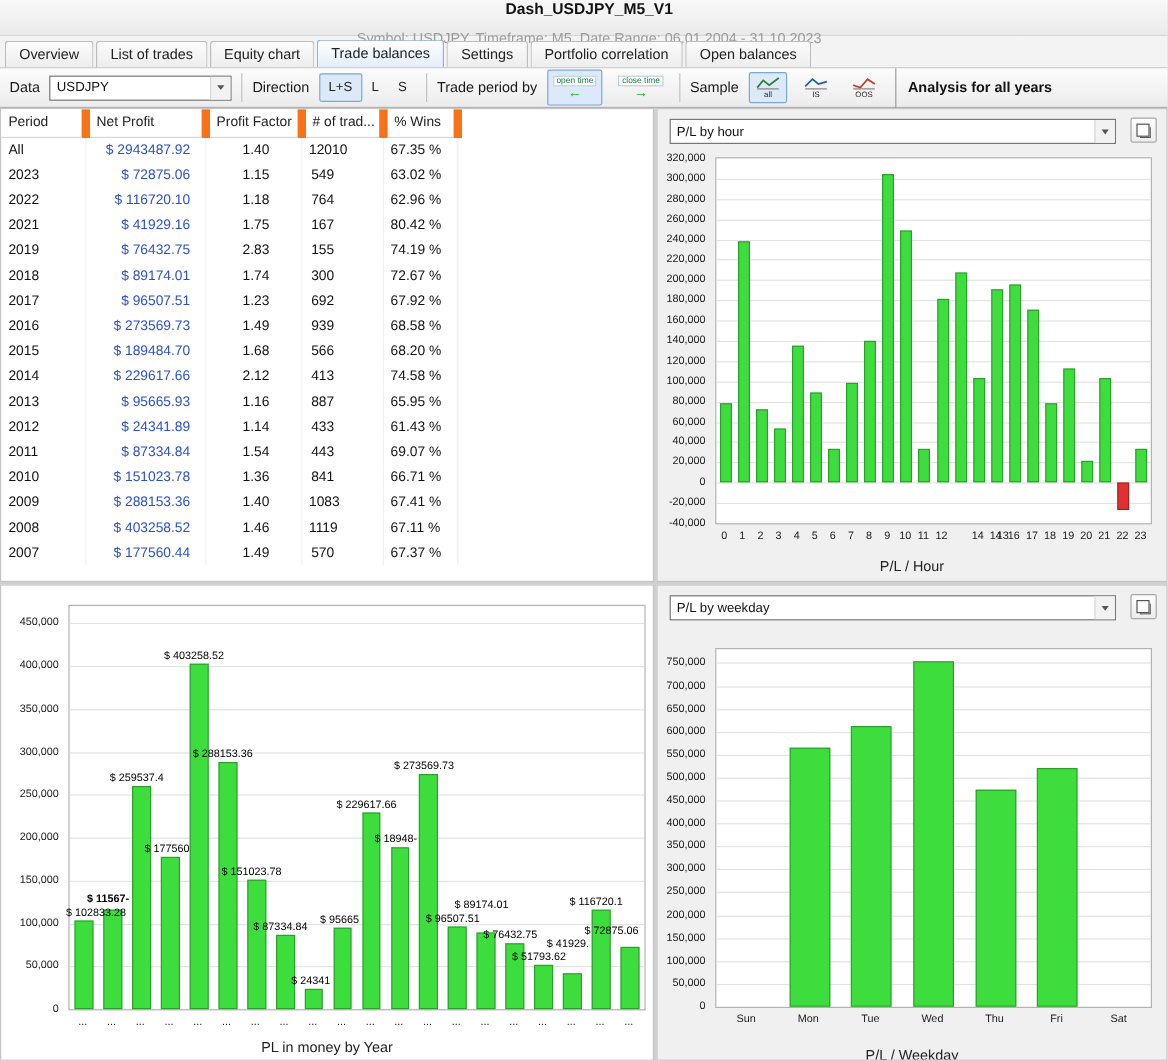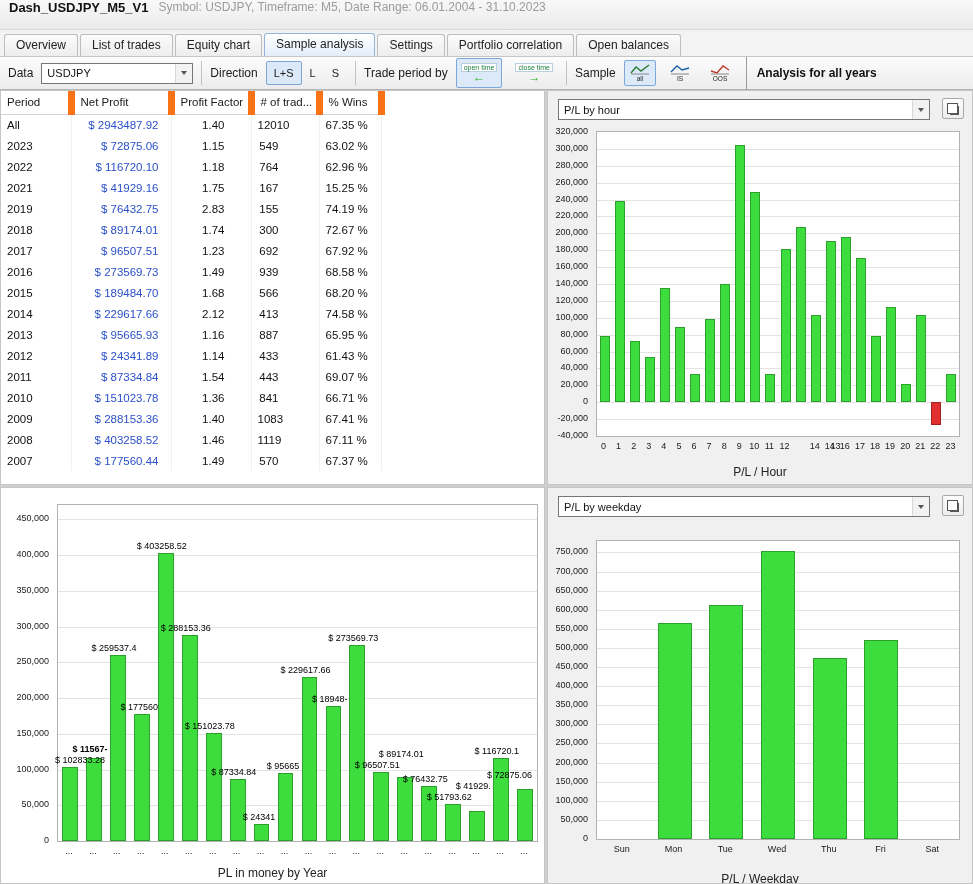--- a/index.html
+++ b/index.html
@@ -3,21 +3,21 @@
 <meta charset="utf-8">
 <style>
   * { box-sizing: border-box; margin: 0; padding: 0; }
   html,body { width:973px; height:884px; }
   body {
     font-family: "Liberation Sans", sans-serif;
     background:#e9e9e9; position:relative; overflow:hidden; font-size:12px; color:#1a1a1a;
   }
   
   .titlebar{height:30px;background:linear-gradient(#f8f8f8,#ebebeb);border-bottom:1px solid #d7d7d7;
-    display:flex;align-items:flex-start;padding-left:9px;gap:10px;}
+    display:flex;align-items:center;padding-left:9px;gap:10px;flex-direction:column;}
   .titlebar .t{font-weight:bold;font-size:13px;color:#111;}
   .titlebar .s{font-size:12px;color:#9b9b9b;}
   
   .tabbar{height:27px;background:#f3f3f3;border-bottom:1px solid #c6c6c6;display:flex;align-items:flex-end;
     padding:3px 4px 0 4px;gap:2px;}
   .tab{font-size:12px;color:#222;padding:3px 11px 4px;border:1px solid #bdbdbd;border-bottom:none;
     border-radius:3px 3px 0 0;background:linear-gradient(#fcfcfc,#ededed);white-space:nowrap;}
   .tab.active{background:linear-gradient(#ffffff,#e3eefb);border-color:#94b3d6;padding-bottom:5px;}
   
   .toolbar{height:33px;background:linear-gradient(#fcfcfc,#ececec);border-bottom:1px solid #b3b3b3;
@@ -89,21 +89,21 @@
 
 <div class="titlebar">
   <span class="t">Dash_USDJPY_M5_V1</span>
   <span class="s">Symbol: USDJPY, Timeframe: M5, Date Range: 06.01.2004 - 31.10.2023</span>
 </div>
 
 <div class="tabbar" id="tabbar">
     <div class="tab">Overview</div>
     <div class="tab">List of trades</div>
     <div class="tab">Equity chart</div>
-    <div class="tab active">Sample analysis</div>
+    <div class="tab active">Trade balances</div>
     <div class="tab">Settings</div>
     <div class="tab">Portfolio correlation</div>
     <div class="tab">Open balances</div>
   </div>
 
 <div class="toolbar">
   <span>Data</span>
   <div class="combo" id="toolbar-combo">
     <span class="combo-text">USDJPY</span>
     <span class="combo-arrow"></span>
@@ -188,21 +188,21 @@
             <td class="np">$ 116720.10</td>
             <td class="pf">1.18</td>
             <td class="tc">764</td>
             <td class="wn">62.96 %</td>
           </tr>
           <tr>
             <td class="pd">2021</td>
             <td class="np">$ 41929.16</td>
             <td class="pf">1.75</td>
             <td class="tc">167</td>
-            <td class="wn">15.25 %</td>
+            <td class="wn">80.42 %</td>
           </tr>
           <tr>
             <td class="pd">2019</td>
             <td class="np">$ 76432.75</td>
             <td class="pf">2.83</td>
             <td class="tc">155</td>
             <td class="wn">74.19 %</td>
           </tr>
           <tr>
             <td class="pd">2018</td>

